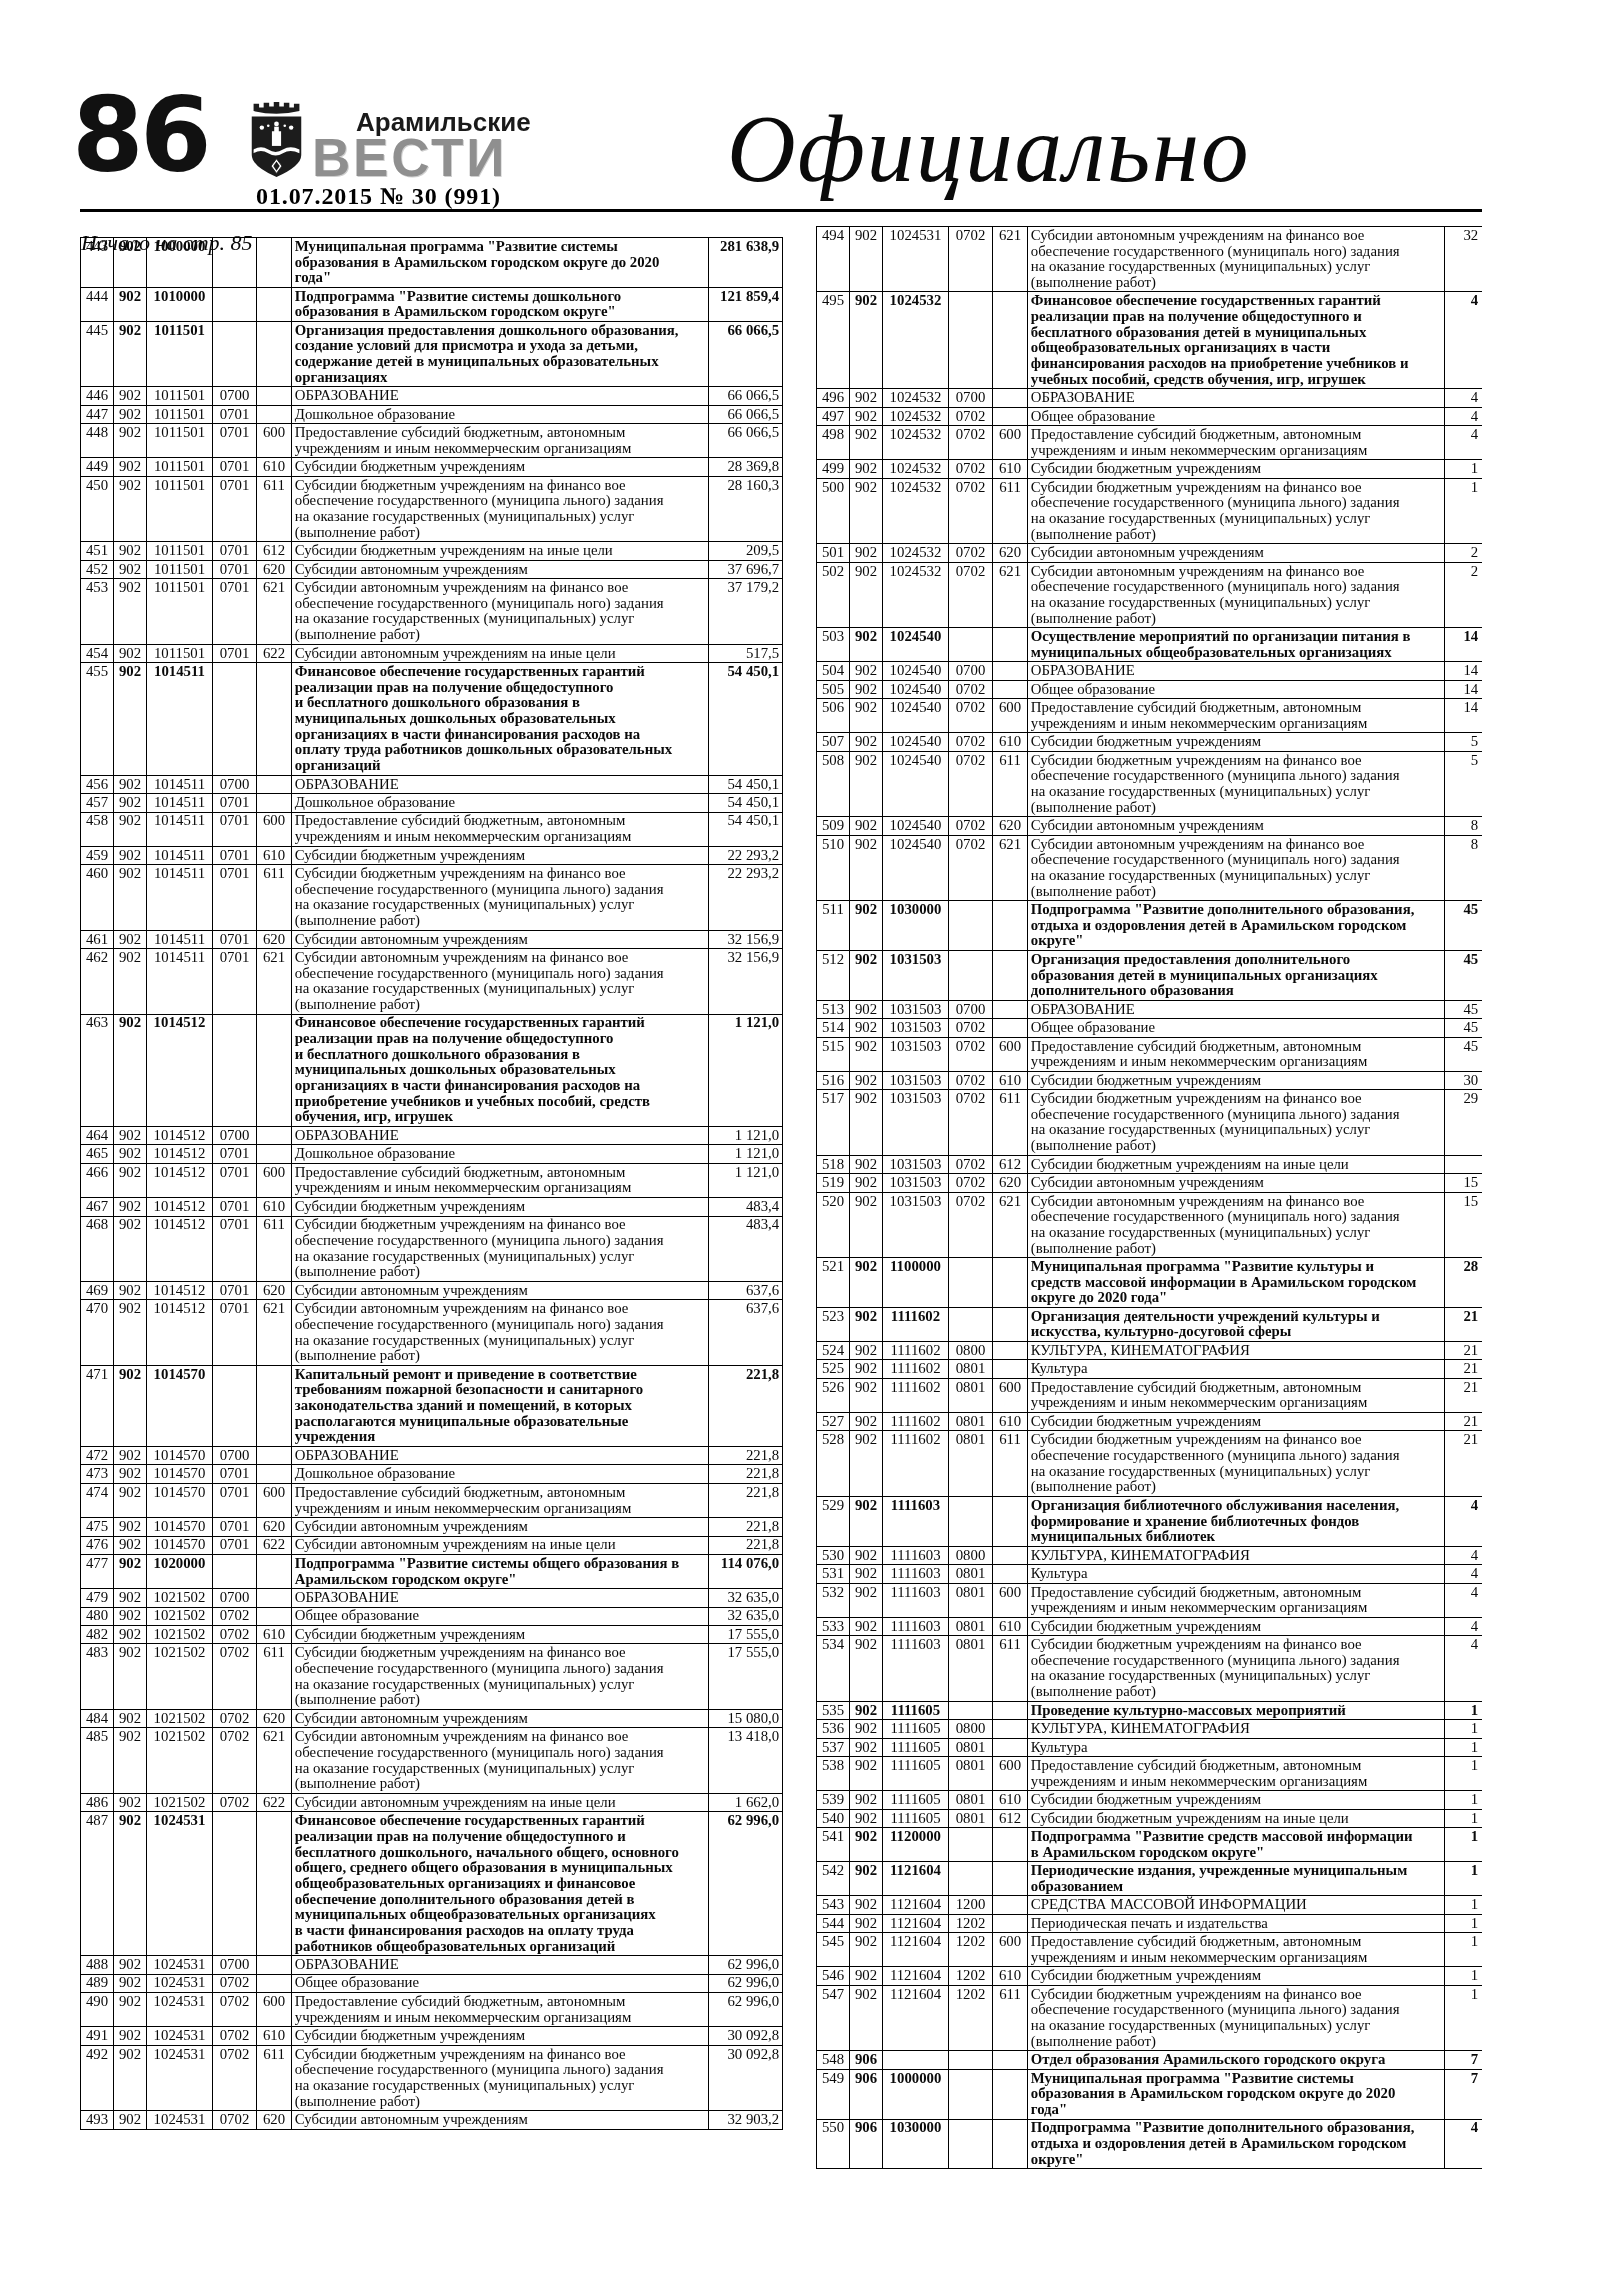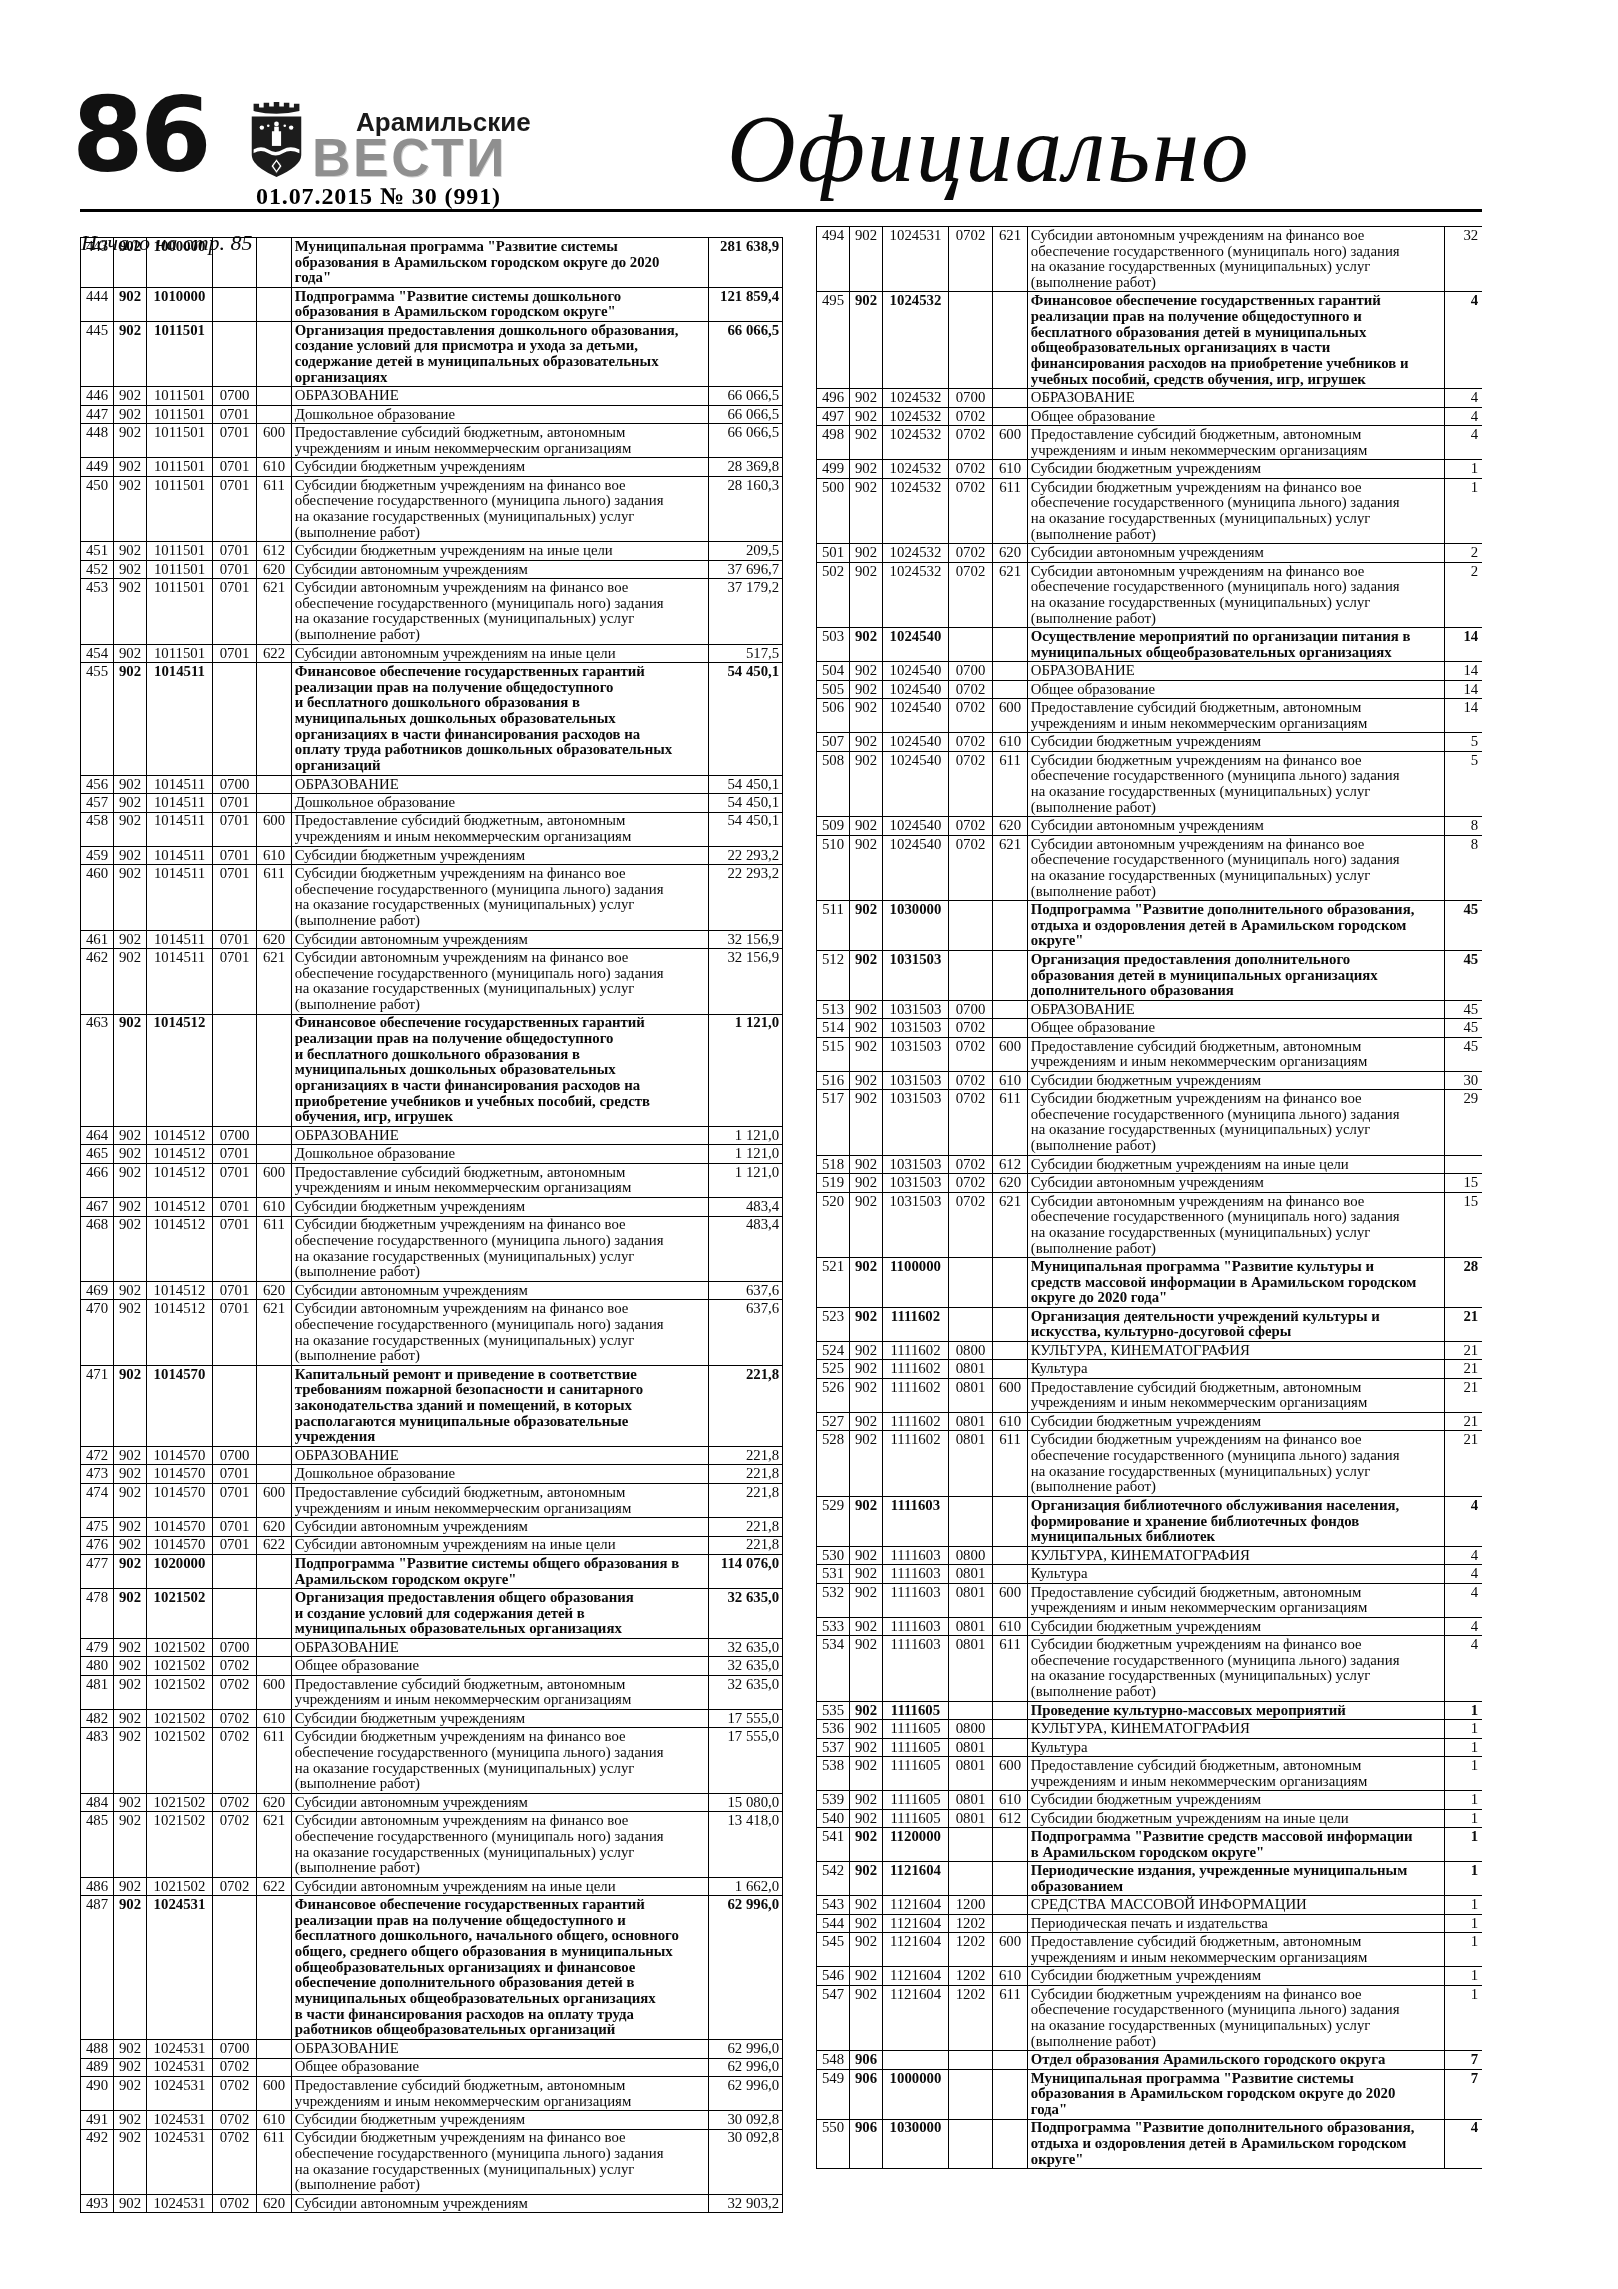--- a/index.html
+++ b/index.html
@@ -479,57 +479,36 @@
         <tr class="b">
           <td class="c-num">477</td>
           <td class="c-grbs">902</td>
           <td class="c-csr">1020000</td>
           <td class="c-rz"></td>
           <td class="c-vr"></td>
           <td class="c-name">Подпрограмма "Развитие системы общего образования в
 Арамильском городском округе"</td>
           <td class="c-sum">114 076,0</td>
         </tr>
-        <tr class="b">
-          <td class="c-num">478</td>
-          <td class="c-grbs">902</td>
-          <td class="c-csr">1021502</td>
-          <td class="c-rz"></td>
-          <td class="c-vr"></td>
-          <td class="c-name">Организация предоставления общего образования
-и создание условий для содержания детей в
-муниципальных образовательных организациях</td>
-          <td class="c-sum">32 635,0</td>
-        </tr>
         <tr>
           <td class="c-num">479</td>
           <td class="c-grbs">902</td>
           <td class="c-csr">1021502</td>
           <td class="c-rz">0700</td>
           <td class="c-vr"></td>
           <td class="c-name">ОБРАЗОВАНИЕ</td>
           <td class="c-sum">32 635,0</td>
         </tr>
         <tr>
           <td class="c-num">480</td>
           <td class="c-grbs">902</td>
           <td class="c-csr">1021502</td>
           <td class="c-rz">0702</td>
           <td class="c-vr"></td>
           <td class="c-name">Общее образование</td>
-          <td class="c-sum">32 635,0</td>
-        </tr>
-        <tr>
-          <td class="c-num">481</td>
-          <td class="c-grbs">902</td>
-          <td class="c-csr">1021502</td>
-          <td class="c-rz">0702</td>
-          <td class="c-vr">600</td>
-          <td class="c-name">Предоставление субсидий бюджетным, автономным
-учреждениям и иным некоммерческим организациям</td>
           <td class="c-sum">32 635,0</td>
         </tr>
         <tr>
           <td class="c-num">482</td>
           <td class="c-grbs">902</td>
           <td class="c-csr">1021502</td>
           <td class="c-rz">0702</td>
           <td class="c-vr">610</td>
           <td class="c-name">Субсидии бюджетным учреждениям</td>
           <td class="c-sum">17 555,0</td>

